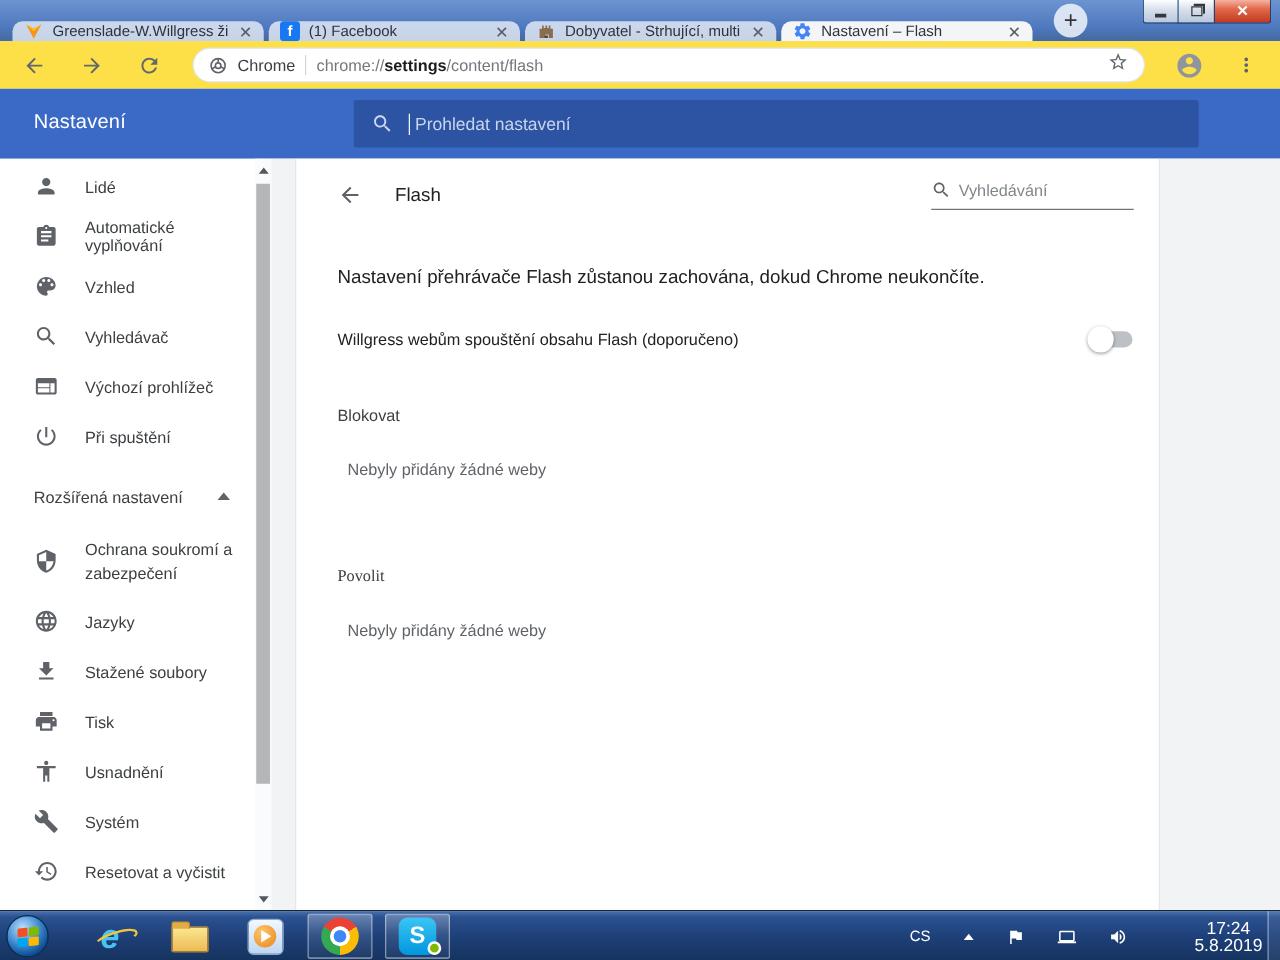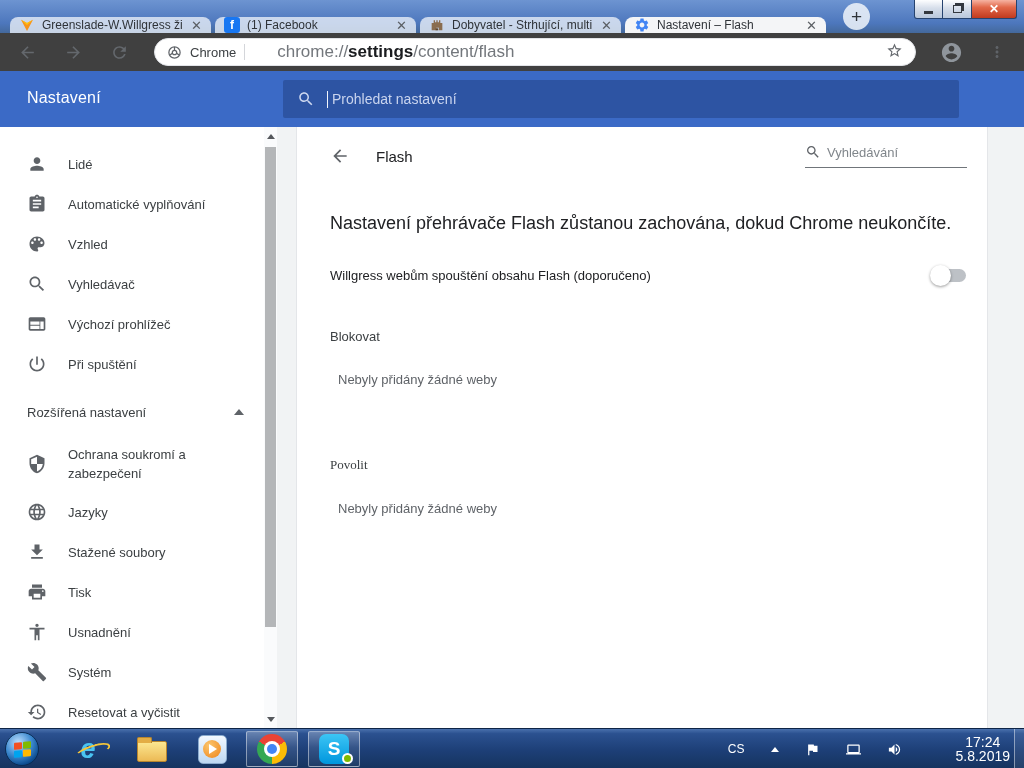--- a/index.html
+++ b/index.html
@@ -19,46 +19,46 @@
   .newtab{position:absolute;left:843px;top:3px;width:27px;height:27px;border-radius:50%;background:rgba(240,244,250,.85);color:#30343a;font-size:19px;display:flex;align-items:center;justify-content:center;}
   .win-controls{position:absolute;top:0;right:7px;display:flex;}
   .wc{height:19px;border:1px solid #26436f;border-top:none;display:flex;align-items:center;justify-content:center;font-size:10px;color:#222;background:linear-gradient(#fdfeff,#d6deea 45%,#b9c7db);}
   .wc.min{width:29px;border-radius:0 0 0 3px;}
   .wc.max{width:28px;border-left:none;border-right:none;}
   .wc.close{width:46px;border-radius:0 0 3px 0;background:linear-gradient(#f6b3a2,#e2684a 40%,#c03a1e);color:#fff;font-weight:bold;font-size:12px;}
   .wc .minbar{width:9px;height:3px;background:#33383f;margin-top:6px;}
   .wc .maxbox{width:9px;height:8px;border:1px solid #33383f;box-shadow:2px -2px 0 -0px #33383f;}
 
   
-  .toolbar{position:absolute;top:33px;left:0;right:0;height:38px;background:#404040;display:flex;align-items:center;padding:0 10px;gap:12px;}
+  .toolbar{position:absolute;top:33px;left:0;right:0;height:38px;background:#fde047;display:flex;align-items:center;padding:0 10px;gap:12px;}
   .tb-icon{width:34px;height:28px;display:flex;align-items:center;justify-content:center;border-radius:50%;}
   .tb-icon svg{width:19px;height:19px;fill:#64686d;}
   .tb-icon.fwd svg{transform:scaleX(-1);}
   .omnibox{flex:1;height:28px;background:#fff;border:1px solid #e2e4e8;border-radius:14px;display:flex;align-items:center;padding:0 12px;gap:8px;margin:0 6px;}
   .omnibox svg.chrome-glyph{width:15px;height:15px;fill:none;stroke:#5f6368;stroke-width:2;}
   .ob-badge{font-size:13px;color:#3c4043;}
   .ob-sep{width:1px;height:16px;background:#d4d6da;}
-  .ob-url{font-size:17px;color:#73777c;white-space:nowrap;margin-left:24px;}
+  .ob-url{font-size:13px;color:#73777c;white-space:nowrap;}
   .ob-url .hl{color:#1a1c1f;font-weight:bold;}
   .ob-star{margin-left:auto;}
   .ob-star svg{width:17px;height:17px;fill:#64686d;}
   .avatar svg{width:23px;height:23px;fill:#8f959c;}
   .menu-dots svg{width:18px;height:18px;fill:#5f6368;}
 
   
   .set-header{position:absolute;top:71px;left:0;right:0;height:56px;background:#3b6ac6;}
   .set-title{position:absolute;left:27px;top:18px;color:#fff;font-size:16px;letter-spacing:.2px;}
   .hsearch{position:absolute;left:283px;top:9px;width:676px;height:38px;background:#2d54a3;border-radius:2px;display:flex;align-items:center;padding:0 14px;gap:12px;}
   .hsearch svg{width:18px;height:18px;fill:#cdd8f0;}
   .caret{width:1px;height:17px;background:#f2f5fc;}
   .hsearch .ph{color:#c9d4ee;font-size:14px;margin-left:-8px;}
 
   
   .pagebody{position:absolute;top:127px;bottom:40px;left:0;right:0;display:flex;background:#fff;}
-  .sidebar{width:264px;padding-top:17px;}
+  .sidebar{width:204px;padding-top:2px;}
   .nav-item{height:40px;display:flex;align-items:center;padding-left:27px;color:#3c4043;font-size:13px;font-weight:500;cursor:pointer;}
   .nav-item svg{width:20px;height:20px;fill:#5f6368;margin-right:21px;flex:0 0 20px;}
   .nav-item.two-line{height:56px;margin-top:4px;}
   .nav-item.two-line .nav-label{max-width:126px;line-height:19px;}
   .adv-row{height:40px;margin-top:8px;display:flex;align-items:center;justify-content:space-between;padding:0 20px 0 27px;color:#3c4043;font-size:13px;font-weight:500;cursor:pointer;}
   .adv-caret{width:0;height:0;border-left:5px solid transparent;border-right:5px solid transparent;border-bottom:6px solid #5f6368;}
 
   .pg-scroll{width:13px;background:#fafbfc;position:relative;}
   .sc-btn{position:absolute;left:0;width:13px;height:14px;display:flex;align-items:center;justify-content:center;}
   .sc-up{top:2px;}.sc-down{bottom:2px;}
@@ -70,21 +70,21 @@
   .rightbg{flex:1;background:#f1f3f4;}
 
   
   .card{width:692px;background:#fff;border-left:1px solid #e4e6e9;border-right:1px solid #e4e6e9;position:relative;}
   .card-head{height:58px;display:flex;align-items:center;padding:0 20px 0 33px;}
   .back-btn svg{width:20px;height:20px;fill:#5f6368;display:block;}
   .card-title{font-size:15px;color:#202124;margin-left:26px;}
   .csearch{margin-left:auto;display:flex;align-items:center;gap:6px;border-bottom:1px solid #70757a;padding-bottom:7px;width:162px;}
   .csearch svg{width:16px;height:16px;fill:#5f6368;}
   .csearch .ph{font-size:13px;color:#80868b;}
-  .card-desc{margin:28px 33px 0;font-size:18px;color:#202124;}
+  .card-desc{margin:28px 33px 0;font-size:15px;color:#202124;}
   .toggle-row{margin:34px 21px 0 33px;display:flex;align-items:center;justify-content:space-between;}
   .toggle-row .lbl{font-size:13px;color:#202124;}
   .toggle{position:relative;width:33px;height:13px;border-radius:7px;background:#bdc1c6;cursor:pointer;flex:0 0 33px;}
   .toggle .knob{position:absolute;left:-3px;top:-4px;width:21px;height:21px;border-radius:50%;background:#fff;box-shadow:0 1px 3px rgba(0,0,0,.4);}
   .section-title{margin:46px 33px 0;font-size:13px;font-weight:500;color:#3c4043;}
   .empty-row{margin:28px 33px 0 41px;font-size:13px;color:#5f6368;}
   .section-title.second{margin-top:70px;font-family:Liberation Serif, serif;}
 
   
   .taskbar{position:absolute;left:0;right:0;bottom:0;height:40px;background:linear-gradient(#4a71ad,#2b5190 12%,#1d3f77 55%,#16345f);border-top:1px solid #0e2547;}

